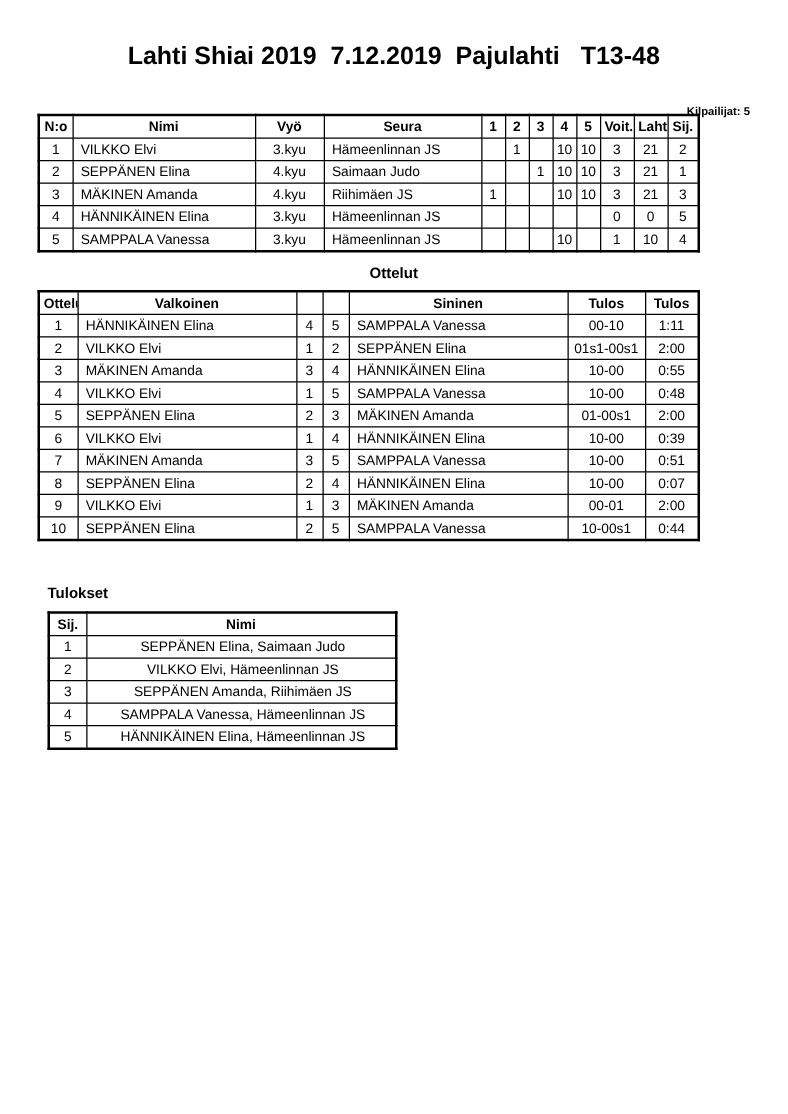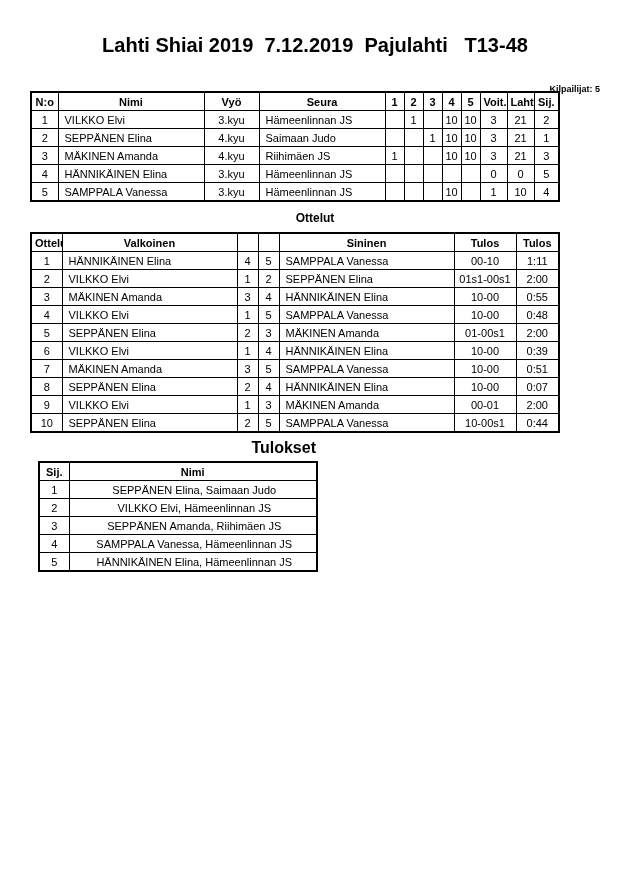--- a/index.html
+++ b/index.html
@@ -64,26 +64,26 @@
   #competitors-table td:nth-child(2),
   #competitors-table td:nth-child(4) { text-align: left; padding-left: 6px; }
 
   #matches-table td:nth-child(2),
   #matches-table td:nth-child(5) { text-align: left; padding-left: 6px; }
 
   #results-table td:nth-child(2) { text-align: center; padding-left: 6px; }
 
   .matches-heading-row { height: 16px; }
   .results-heading-row {
-    margin-top: 6px;
+    margin-top: 34px;
     width: 278px;
     margin-left: 38px;
-    text-align: right;
+    text-align: left;
     font-weight: bold;
-    font-size: 16px;
+    font-size: 12px;
     height: 16px;
   }
 </style>
 </head>
 <body>
 
 <div class="page-title">Lahti Shiai 2019  7.12.2019  Pajulahti   T13-48</div>
 
 <div class="heading-row">
   <div class="competitors-count">Kilpailijat: 5</div>

